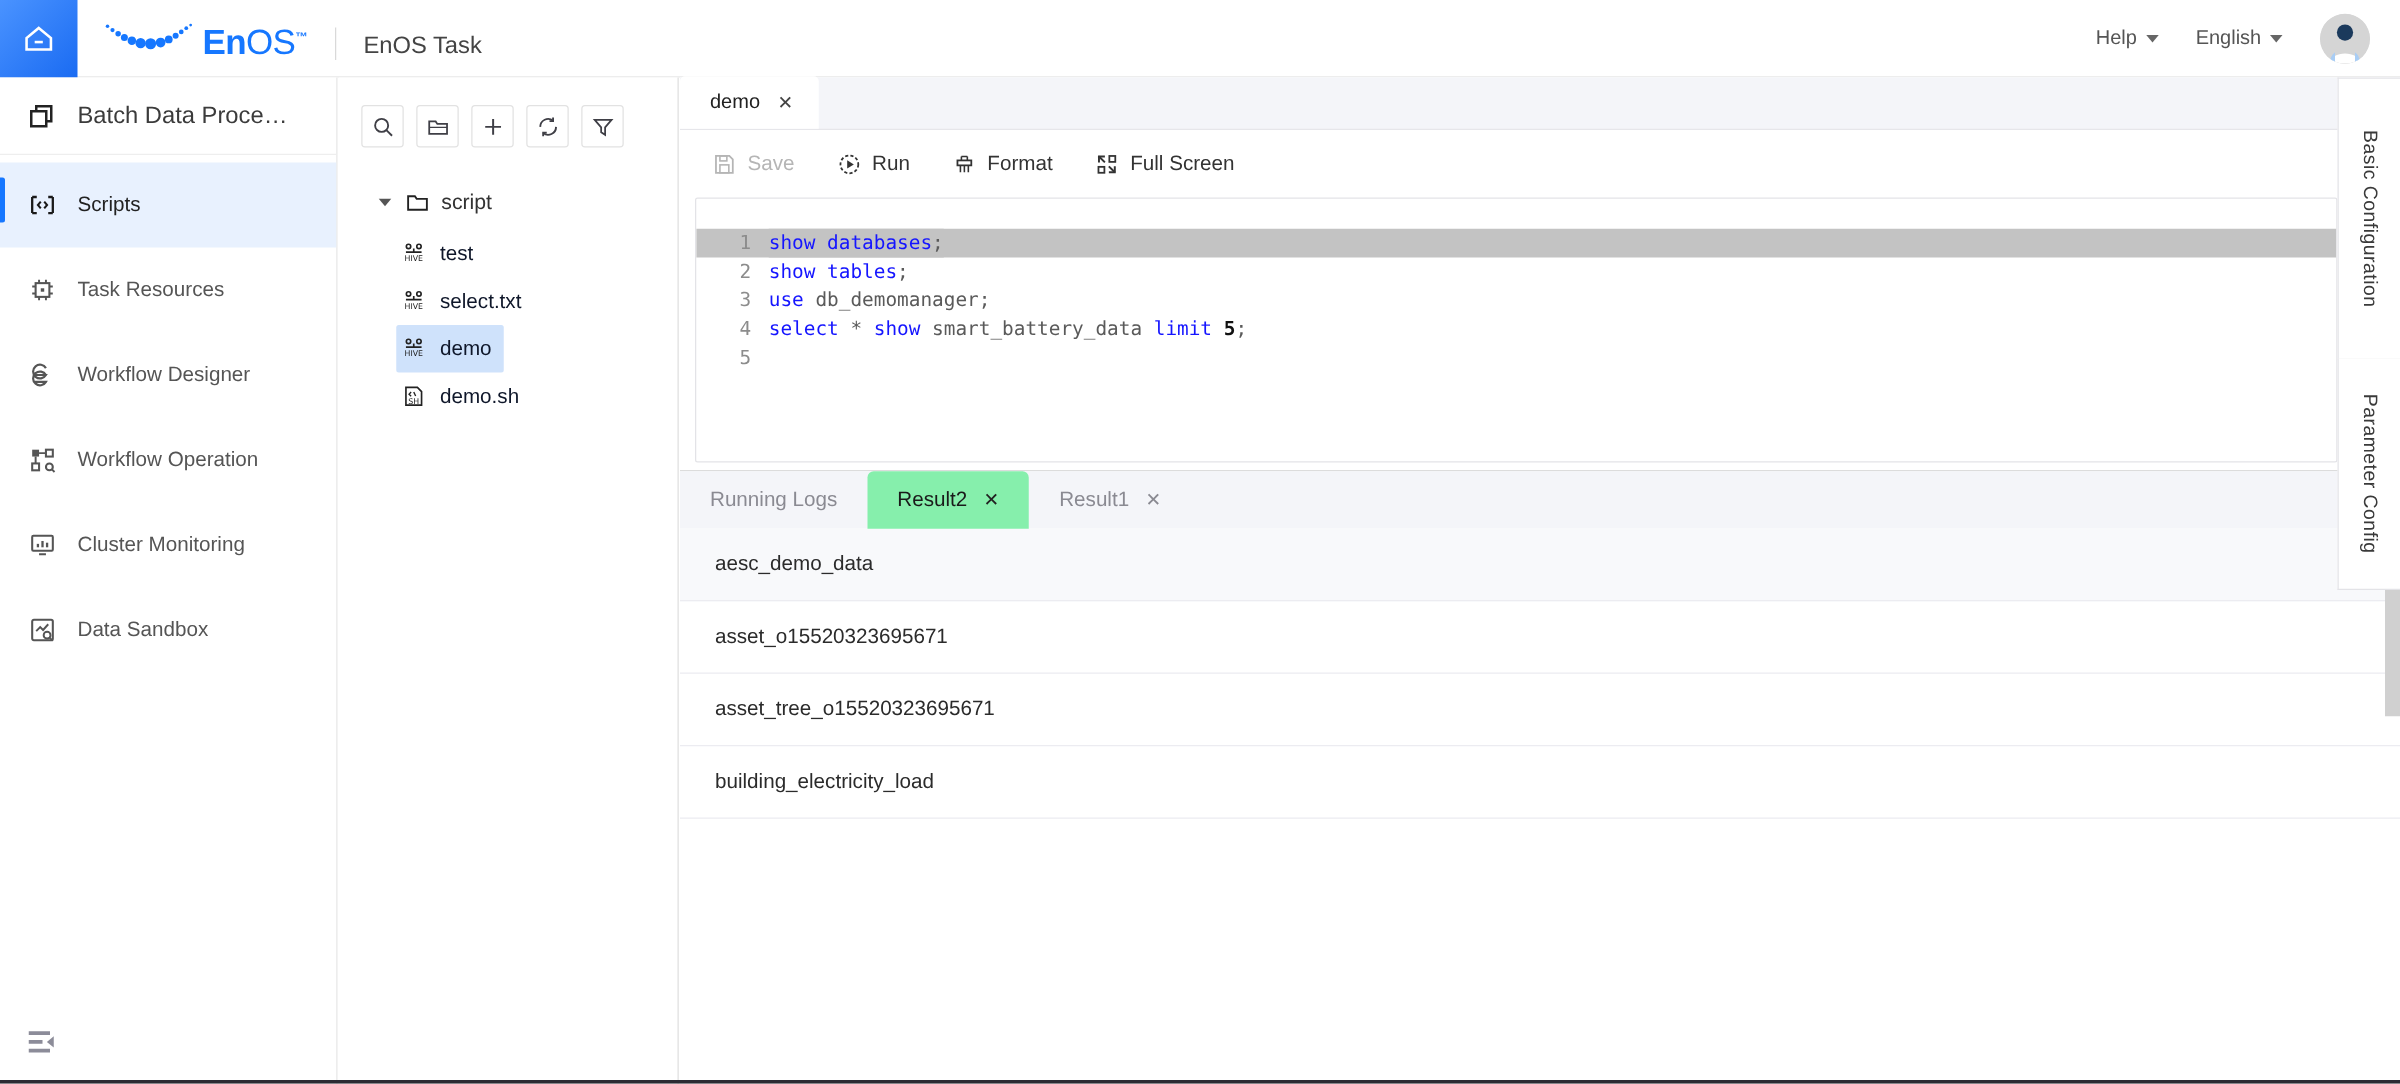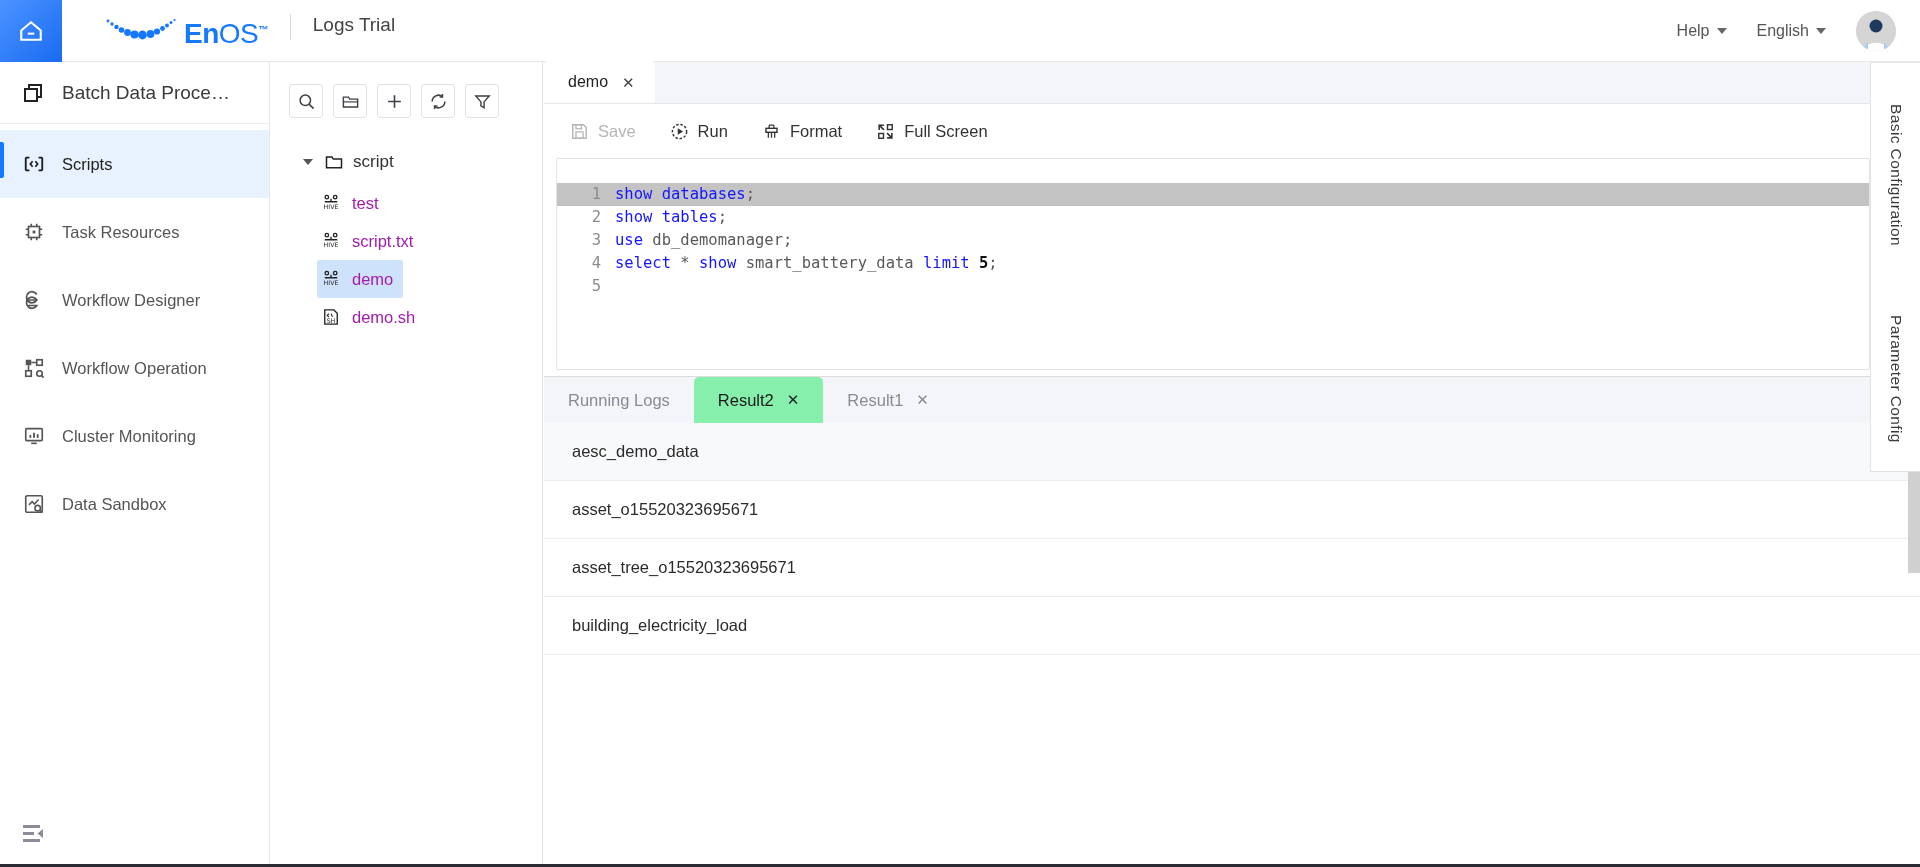--- a/index.html
+++ b/index.html
@@ -17,21 +17,21 @@
     position: absolute; top: 0; left: 0; width: 1920px; height: 62px;
     background: #ffffff; border-bottom: 1px solid #e8e8e8;
     display: flex; align-items: center;
   }
   .home-tile {
     width: 62px; height: 62px; flex: 0 0 62px;
     background: linear-gradient(135deg, #4a93ff 0%, #1a6bf2 100%);
     display: flex; align-items: center; justify-content: center;
     cursor: pointer;
   }
-  .brand-area { display: flex; align-items: flex-start; padding-left: 40px; }
+  .brand-area { display: flex; align-items: flex-end; padding-left: 18px; }
   .enos-logo { display: flex; align-items: flex-end; height: 34px; }
   .enos-word {
     font-size: 28px; font-weight: bold; letter-spacing: -0.5px;
     margin-left: 6px; line-height: 1;
   }
   .enos-word .b1 { color: #1677ff; }
   .enos-word .b2 { color: #1677ff; font-weight: normal; }
   .enos-tm { font-size: 10px; vertical-align: super; color: #1677ff; }
   .brand-divider {
     width: 1px; height: 26px; background: #d9d9d9; margin: 0 22px;
@@ -103,21 +103,21 @@
     padding-left: 32px; font-size: 17px; color: #333; cursor: pointer;
   }
   .tri {
     width: 0; height: 0; border-left: 5px solid transparent;
     border-right: 5px solid transparent; border-top: 6px solid #555;
     margin-right: 2px;
   }
   .tree-node {
     display: flex; align-items: center; gap: 11px; height: 38px;
     margin-left: 46px; margin-bottom: 0; padding: 0 10px 0 4px;
-    font-size: 16.5px; color: #a21caf; cursor: pointer; width: fit-content;
+    font-size: 16.5px; color: #0f172a; cursor: pointer; width: fit-content;
     border-radius: 2px;
   }
   .tree-node.selected { background: #cfe2fb; }
   .tree-node + .tree-node { margin-top: 0; }
 
   
   .main {
     position: absolute; top: 62px; left: 544px; right: 0; height: 805px;
     background: #ffffff;
   }
@@ -250,21 +250,21 @@
           <circle cx="48.5" cy="20" r="3.9" fill="#1677ff"></circle>
           <circle cx="55" cy="17.5" r="3.1" fill="#1677ff"></circle>
           <circle cx="60.5" cy="14.5" r="2.4" fill="#1677ff"></circle>
           <circle cx="65" cy="11.5" r="1.9" fill="#1677ff"></circle>
           <circle cx="69" cy="8.5" r="1.5" fill="#1677ff"></circle>
           <circle cx="72.5" cy="6" r="1.1" fill="#1677ff"></circle>
         </svg>
         <div class="enos-word"><span class="b1">En</span><span class="b2">OS</span><span class="enos-tm">™</span></div>
       </div>
       <div class="brand-divider"></div>
-      <div class="brand-title">Logs Trial</div>
+      <div class="brand-title">EnOS Task</div>
     </div>
 
     <div class="header-right">
       <div class="hdr-menu">
         <span>Help</span>
         <i class="caret"></i>
       </div>
       <div class="hdr-menu">
         <span>English</span>
         <i class="caret"></i>
@@ -426,21 +426,21 @@
         <span>test</span>
       </div>
 
       <div class="tree-node">
         <svg width="20" height="20" viewBox="0 0 24 24">
           <circle cx="7" cy="5" r="2.1" fill="none" stroke="#222" stroke-width="1.6"></circle>
           <circle cx="17" cy="5" r="2.1" fill="none" stroke="#222" stroke-width="1.6"></circle>
           <path d="M4.5 10.5 L19.5 10.5 M12 7 L12 10.5" stroke="#222" stroke-width="1.6"></path>
           <text x="12" y="19" font-size="7.5" font-family="DejaVu Sans, sans-serif" text-anchor="middle" fill="#222">HIVE</text>
         </svg>
-        <span>script.txt</span>
+        <span>select.txt</span>
       </div>
 
       <div class="tree-node selected">
         <svg width="20" height="20" viewBox="0 0 24 24">
           <circle cx="7" cy="5" r="2.1" fill="none" stroke="#222" stroke-width="1.6"></circle>
           <circle cx="17" cy="5" r="2.1" fill="none" stroke="#222" stroke-width="1.6"></circle>
           <path d="M4.5 10.5 L19.5 10.5 M12 7 L12 10.5" stroke="#222" stroke-width="1.6"></path>
           <text x="12" y="19" font-size="7.5" font-family="DejaVu Sans, sans-serif" text-anchor="middle" fill="#222">HIVE</text>
         </svg>
         <span>demo</span>

